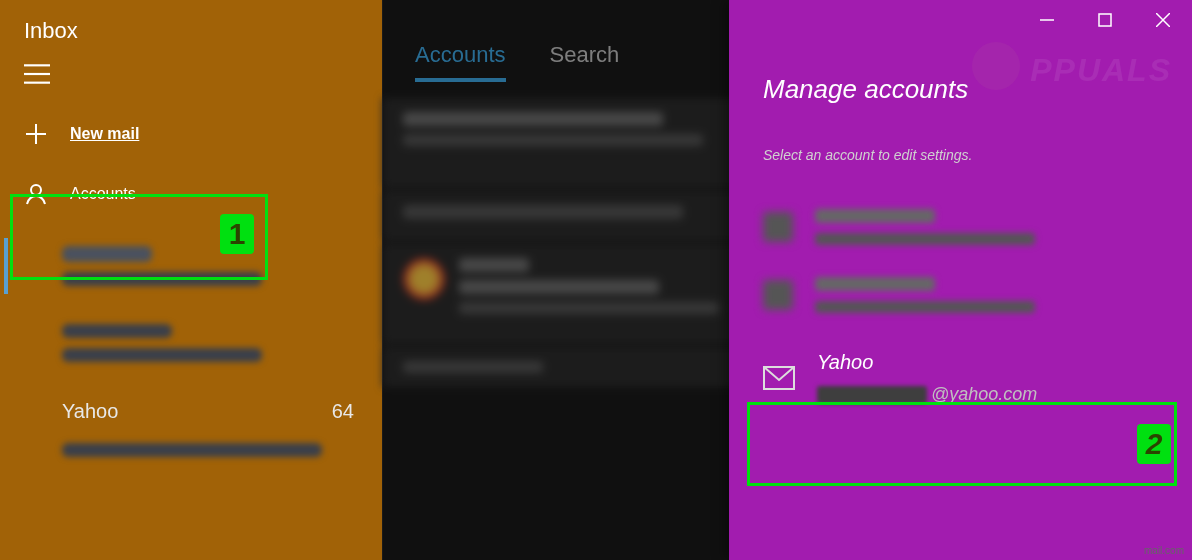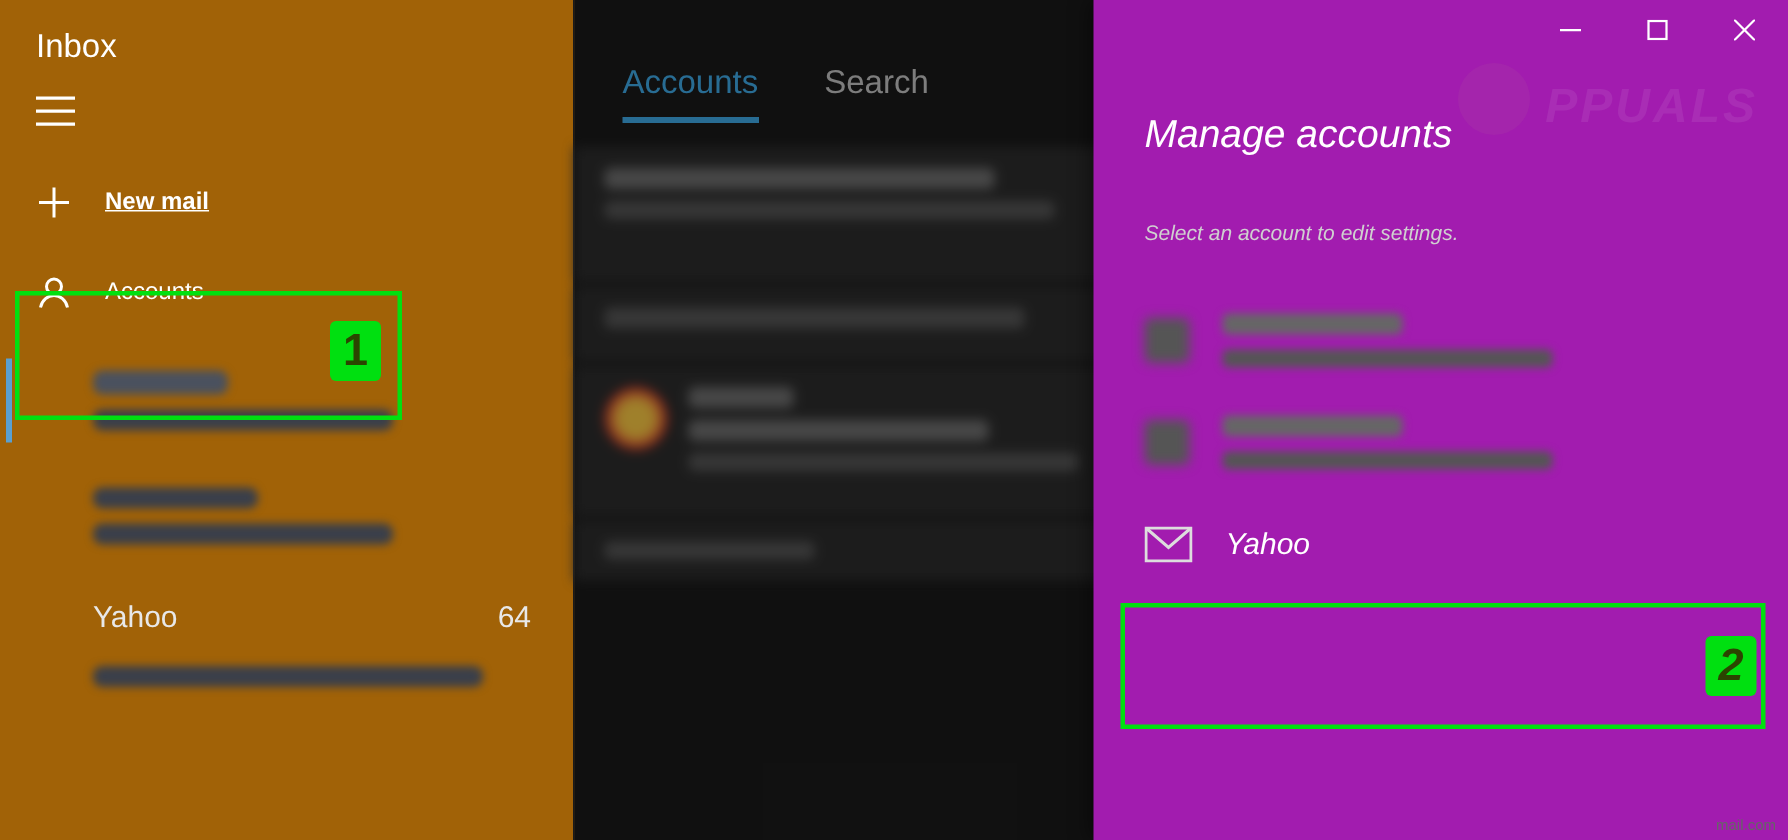--- a/index.html
+++ b/index.html
@@ -445,20 +445,24 @@
           <div class="t2"></div>
         </div>
       </div>
       <div class="acct yahoo">
         <svg class="mail-svg" viewBox="0 0 32 24">
             <rect x="1" y="1" width="30" height="22" fill="none" stroke="#ddd" stroke-width="2"></rect>
             <path d="M1 1 L16 14 L31 1" fill="none" stroke="#ddd" stroke-width="2"></path>
           </svg>
         <div class="acct-text" style="filter:none;">
           <div class="yahoo-name">Yahoo</div>
+          <div class="yahoo-email">
+            <span class="obscure"></span>
+            <span>@yahoo.com</span>
+          </div>
         </div>
       </div>
     </div>
     <div class="highlight-box-2"></div>
     <div class="badge-2">2</div>
   </div>
 
   <div class="highlight-box-1"></div>
   <div class="badge-1">1</div>
 

